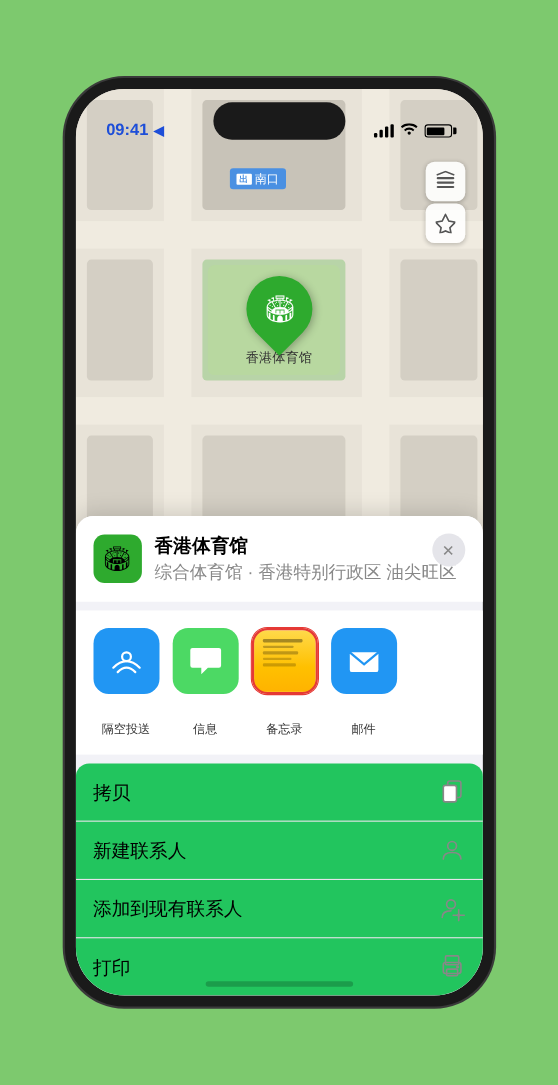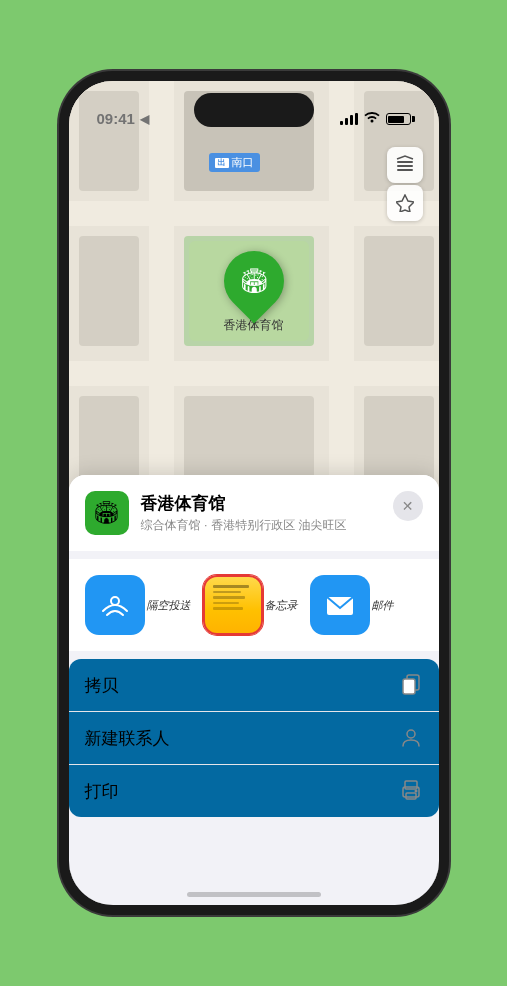--- a/index.html
+++ b/index.html
@@ -48,21 +48,21 @@
       z-index: 99;
       display: flex;
       align-items: flex-end;
       padding: 0 28px 8px;
       justify-content: space-between;
     }
 
     .status-time {
       font-size: 15px;
       font-weight: 600;
-      color: #737373;
+      color: #1d4ed8;
       display: flex;
       align-items: center;
       gap: 3px;
     }
 
     .status-icons {
       display: flex;
       align-items: center;
       gap: 6px;
     }
@@ -252,21 +252,21 @@
       flex: 1;
     }
 
     .venue-name {
       font-size: 17px;
       font-weight: 600;
       color: #000;
     }
 
     .venue-desc {
-      font-size: 12px;
+      font-size: 16px;
       color: #888;
       margin-top: 2px;
     }
 
     .close-btn {
       width: 30px;
       height: 30px;
       background: #e5e5ea;
       border-radius: 50%;
       display: flex;
@@ -285,25 +285,25 @@
       background: #fff;
       margin-top: 8px;
       padding: 16px;
       display: flex;
       gap: 12px;
       overflow-x: auto;
     }
 
     .share-item {
       display: flex;
-      align-items: center;
-      gap: 2px;
+      flex-direction: column;
+      align-items: center;
+      gap: 24px;
       cursor: pointer;
       flex-shrink: 0;
-      font-style: italic;
     }
 
     .share-icon {
       width: 60px;
       height: 60px;
       border-radius: 14px;
       display: flex;
       align-items: center;
       justify-content: center;
       font-size: 28px;
@@ -323,21 +323,21 @@
 
     .share-label {
       font-size: 11px;
       color: #333;
       text-align: center;
     }
 
     
     .action-list {
       margin-top: 8px;
-      background: #0369a1;
+      background: #22c55e;
       border-radius: 12px;
       margin-left: 0;
       margin-right: 0;
     }
 
     .action-item {
       display: flex;
       align-items: center;
       justify-content: space-between;
       padding: 14px 16px;
@@ -474,20 +474,28 @@
         <div class="share-icon airdrop">
           <svg width="32" height="32" viewBox="0 0 32 32">
             <circle cx="16" cy="12" r="4" fill="none" stroke="white" stroke-width="2"></circle>
             <path d="M8 26 Q16 18 24 26" fill="none" stroke="white" stroke-width="2" stroke-linecap="round"></path>
             <path d="M4 22 Q16 10 28 22" fill="none" stroke="white" stroke-width="2" stroke-linecap="round"></path>
           </svg>
         </div>
         <span class="share-label">隔空投送</span>
       </div>
 
+      <div class="share-item">
+        <div class="share-icon messages">
+          <svg width="32" height="32" viewBox="0 0 32 32">
+            <path d="M4 4 H28 Q30 4 30 6 V20 Q30 22 28 22 H18 L12 28 V22 H4 Q2 22 2 20 V6 Q2 4 4 4Z" fill="white"></path>
+          </svg>
+        </div>
+        <span class="share-label">信息</span>
+      </div>
 
       <div class="share-item">
         <div style="
           width: 60px;
           height: 60px;
           border-radius: 14px;
           background: linear-gradient(180deg, #FFD94A 0%, #FFC000 60%, #FFB300 100%);
           border: 2.5px solid #e53935;
           display: flex;
           flex-direction: column;
@@ -527,20 +535,30 @@
       </div>
 
       <div class="action-item">
         <span class="action-text">新建联系人</span>
         <svg width="24" height="24" viewBox="0 0 24 24">
           <circle cx="12" cy="8" r="4" fill="none" stroke="#888" stroke-width="1.5"></circle>
           <path d="M4 20 Q4 14 12 14 Q20 14 20 20" fill="none" stroke="#888" stroke-width="1.5" stroke-linecap="round"></path>
         </svg>
       </div>
 
+      <div class="action-item">
+        <span class="action-text">添加到现有联系人</span>
+        <svg width="24" height="24" viewBox="0 0 24 24">
+          <circle cx="11" cy="8" r="4" fill="none" stroke="#888" stroke-width="1.5"></circle>
+          <path d="M3 20 Q3 14 11 14" fill="none" stroke="#888" stroke-width="1.5" stroke-linecap="round"></path>
+          <circle cx="18" cy="18" r="1.5" fill="#888"></circle>
+          <line x1="18" y1="13" x2="18" y2="23" stroke="#888" stroke-width="1.5" stroke-linecap="round"></line>
+          <line x1="13" y1="18" x2="23" y2="18" stroke="#888" stroke-width="1.5" stroke-linecap="round"></line>
+        </svg>
+      </div>
 
 
       <div class="action-item" style="border-bottom:none;">
         <span class="action-text">打印</span>
         <svg width="24" height="24" viewBox="0 0 24 24">
           <rect x="6" y="2" width="12" height="8" rx="1" fill="none" stroke="#888" stroke-width="1.5"></rect>
           <rect x="4" y="8" width="16" height="10" rx="2" fill="none" stroke="#888" stroke-width="1.5"></rect>
           <rect x="7" y="14" width="10" height="6" rx="1" fill="none" stroke="#888" stroke-width="1.5"></rect>
           <circle cx="17" cy="12" r="1.5" fill="#888"></circle>
         </svg>

